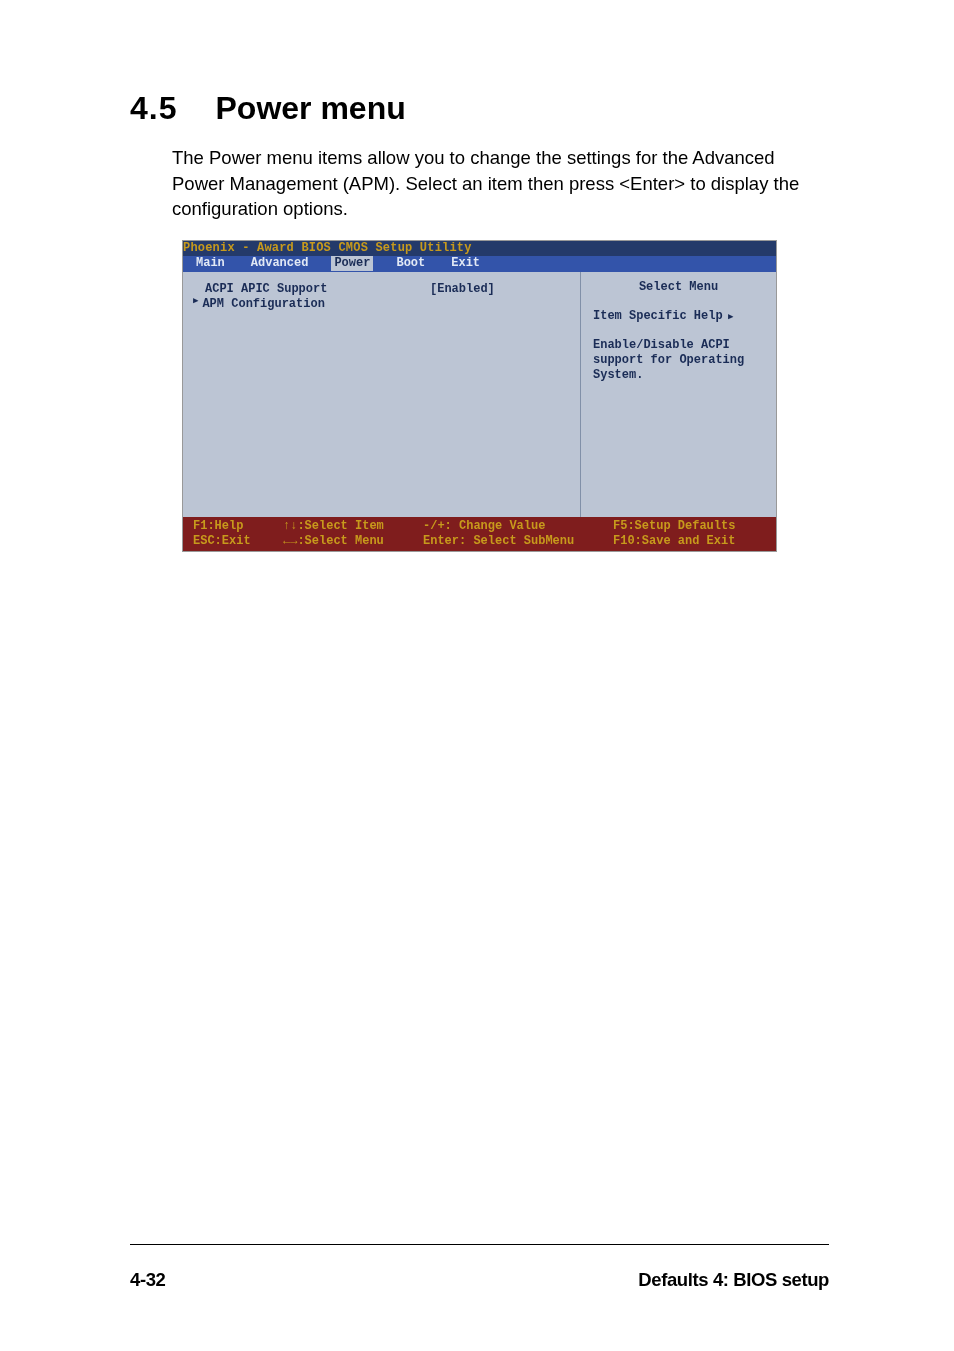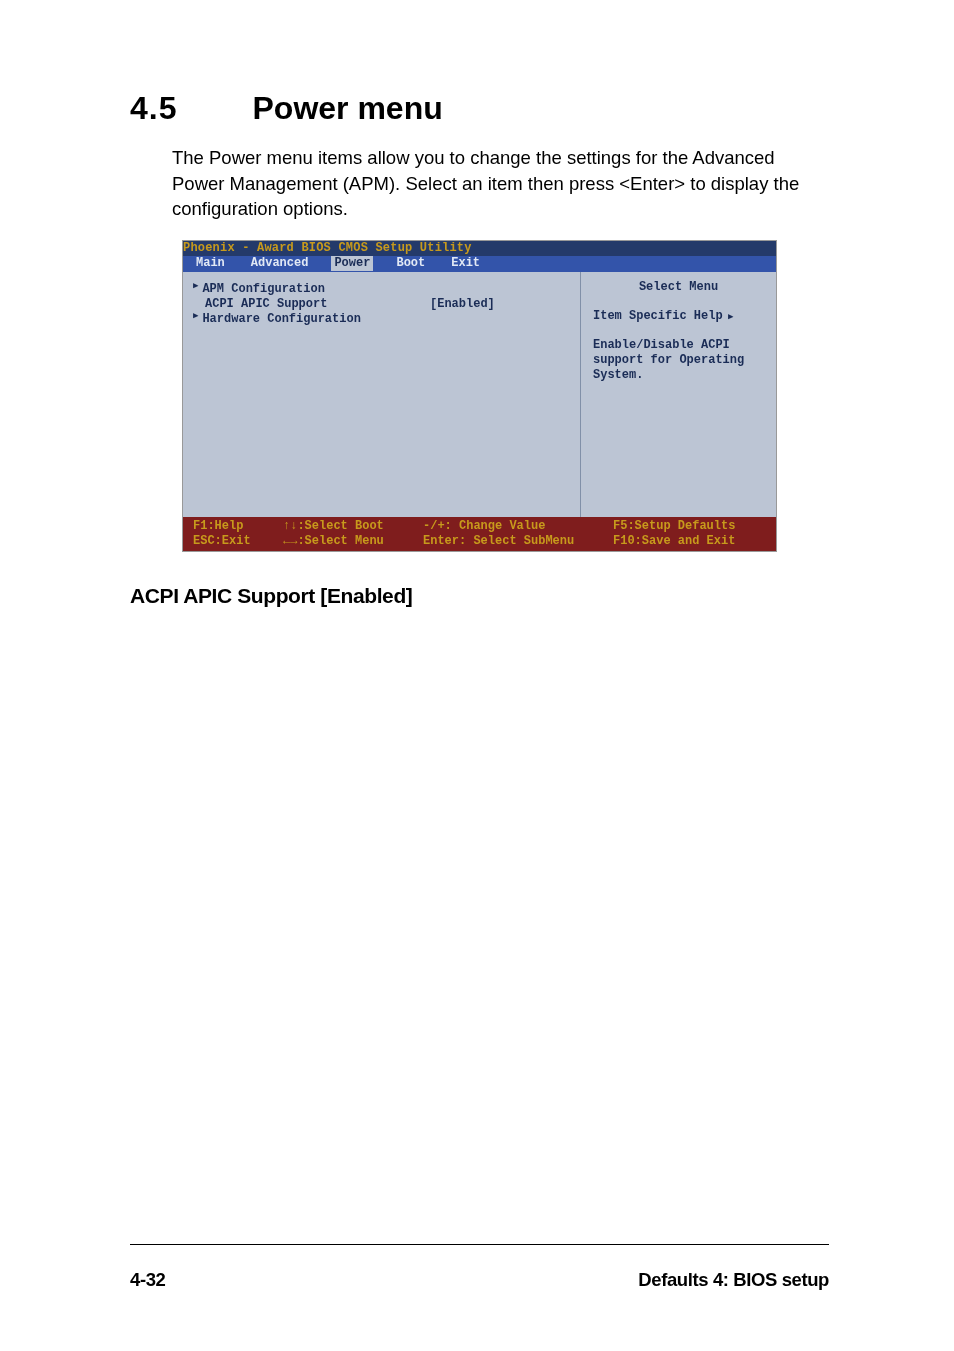--- a/index.html
+++ b/index.html
@@ -22,21 +22,21 @@
       display: flex;
       flex-direction: column;
     }
     .section-title {
       font-size: 32px;
       font-weight: bold;
       margin-bottom: 18px;
     }
     .section-title .num {
       display: inline-block;
-      margin-right: 75px;
+      margin-right: 38px;
       letter-spacing: 1px;
     }
     .intro-text {
       font-size: 18.5px;
       line-height: 1.38;
       margin-bottom: 12px;
       max-width: 690px;
       margin-left: 42px;
     }
     
@@ -175,50 +175,45 @@
     <div class="bios-title-bar">Phoenix - Award BIOS CMOS Setup Utility</div>
     <div class="bios-menu-bar">
       <span class="tab">Main</span>
       <span class="tab">Advanced</span>
       <span class="tab active">Power</span>
       <span class="tab">Boot</span>
       <span class="tab">Exit</span>
     </div>
     <div class="bios-main">
       <div class="bios-left">
-        <div class="row submenu">
-          <span class="label">APM Configuration</span>
-          <span class="value"></span>
-        </div>
         <div class="row">
           <span class="label">ACPI APIC Support</span>
           <span class="value">[Enabled]</span>
         </div>
         <div class="row submenu">
-          <span class="label">Hardware Configuration</span>
+          <span class="label">APM Configuration</span>
           <span class="value"></span>
         </div>
       </div>
       <div class="bios-right">
         <div class="select-menu-title">Select Menu</div>
         <div class="help-item help-arrow">Item Specific Help</div>
         <div>Enable/Disable ACPI support for Operating System.</div>
       </div>
     </div>
     <div class="bios-footer">
       <div class="col a"><span>F1:Help</span>
 <span>ESC:Exit</span></div>
-      <div class="col b"><span>↑↓:Select Boot</span>
+      <div class="col b"><span>↑↓:Select Item</span>
 <span>←→:Select Menu</span></div>
       <div class="col c"><span>-/+: Change Value</span>
 <span>Enter: Select SubMenu</span></div>
       <div class="col d"><span>F5:Setup Defaults</span>
 <span>F10:Save and Exit</span></div>
     </div>
   </div>
 
-  <h2 class="sub-heading">ACPI APIC Support [Enabled]</h2>
 
   <div class="page-footer">
     <span>4-32</span>
     <span>Defaults 4: BIOS setup</span>
   </div>
 </div>
 
 </body></html>

